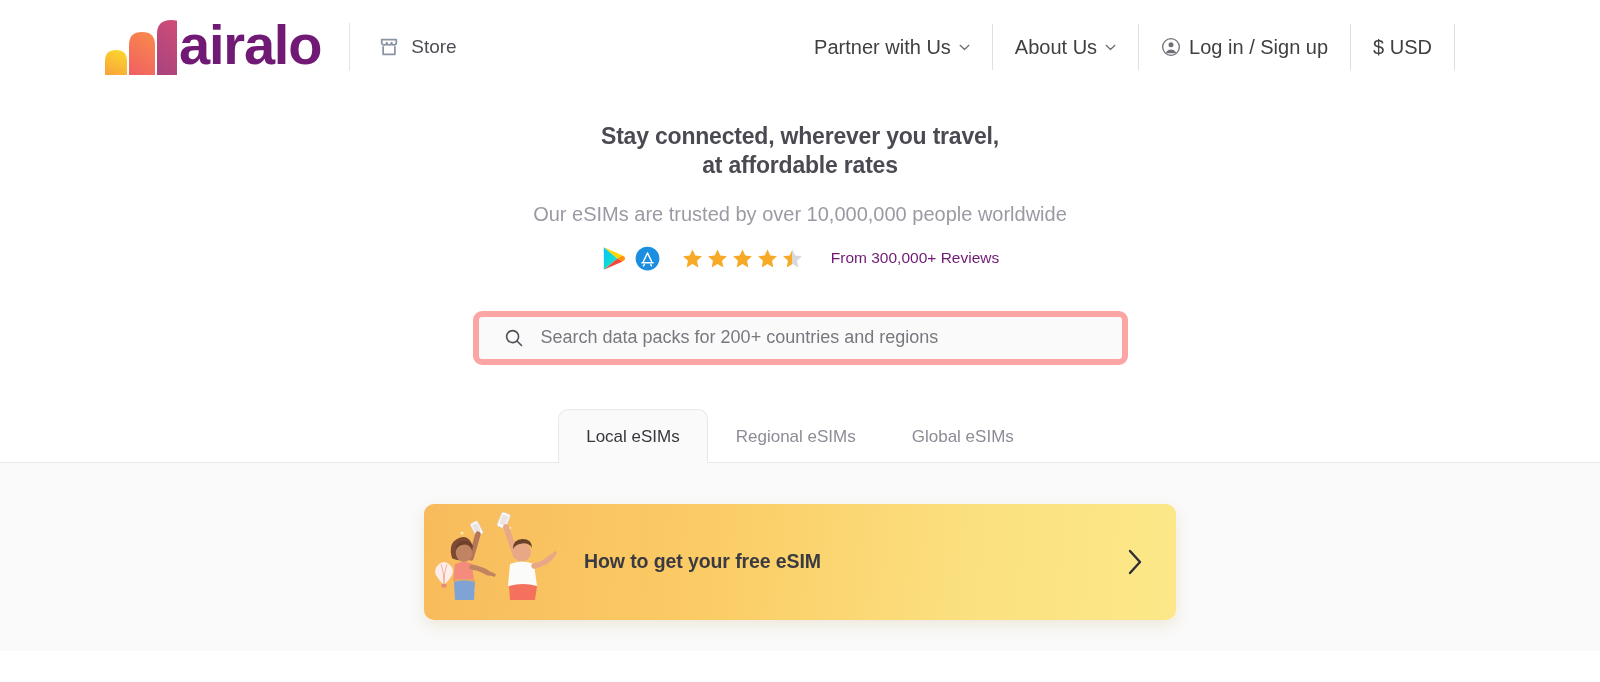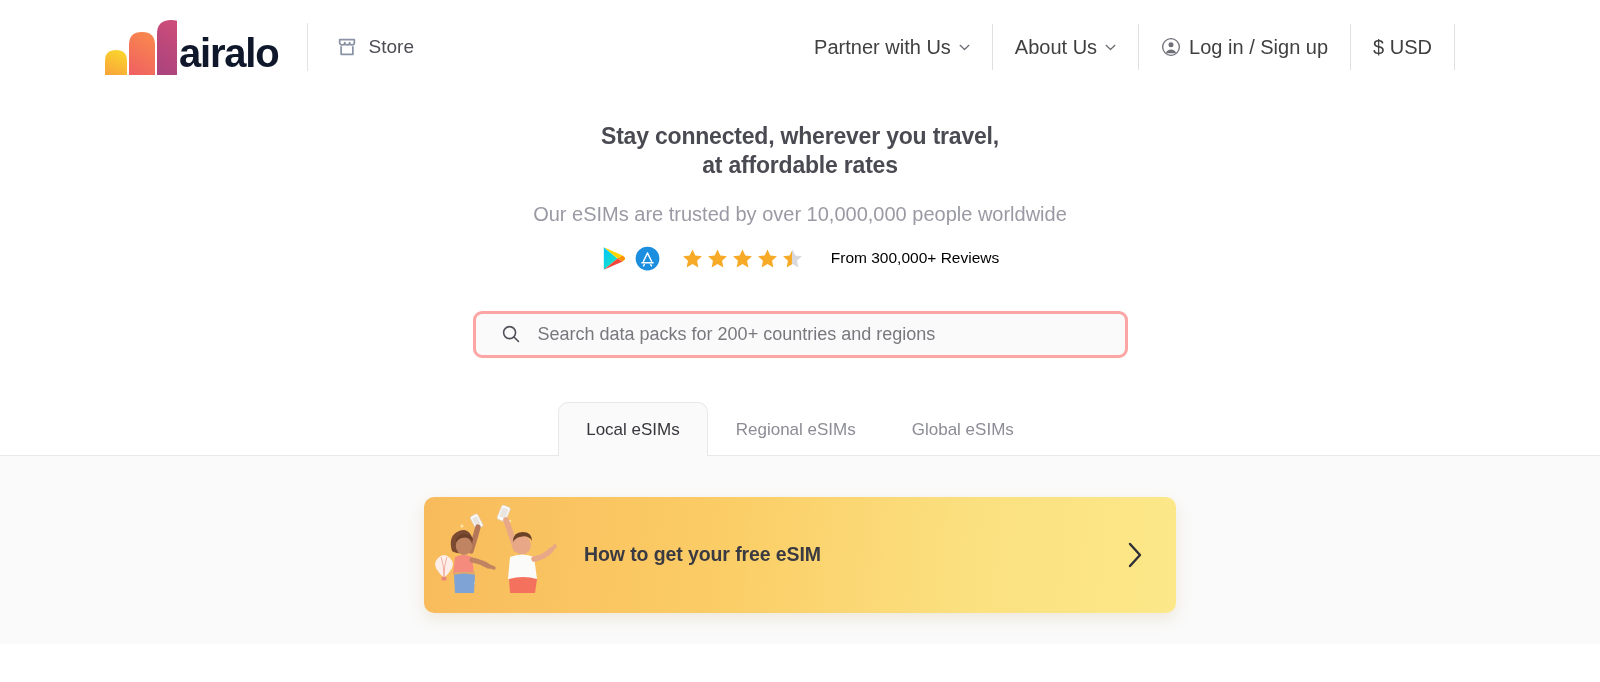--- a/index.html
+++ b/index.html
@@ -48,24 +48,24 @@
   }
 
   .logo-mark {
     display: block;
     width: 74px;
     height: 56px;
     margin-right: 2px;
   }
 
   .logo-word {
-    font-size: 40px;
+    font-size: 56px;
     font-weight: 700;
     letter-spacing: -1.2px;
-    color: #0f172a;
+    color: #701a75;
     line-height: 1;
     position: relative;
     top: -2px;
   }
 
   .header-divider {
     width: 1px;
     height: 48px;
     background: #e3e3e6;
     margin: 0 28px;
@@ -158,37 +158,37 @@
     display: flex;
     align-items: center;
     gap: 4px;
   }
 
   .star { display: block; width: 21px; height: 21px; }
 
   .reviews-text {
     margin-left: 28px;
     font-size: 15.5px;
-    color: #000000;
+    color: #701a75;
   }
 
   
   .search-wrap {
     margin: 40px auto 0;
     width: 655px;
   }
 
   .search-box {
     display: flex;
     align-items: center;
     gap: 17px;
-    height: 47px;
+    height: 54px;
     padding: 0 25px;
     background: #fafafa;
-    border: 3px solid #fca5a5;
+    border: 6px solid #fca5a5;
     border-radius: 9px;
     cursor: text;
   }
 
   .search-icon { display: block; width: 20px; height: 20px; flex: none; }
 
   .search-input {
     flex: 1;
     border: none;
     outline: none;

